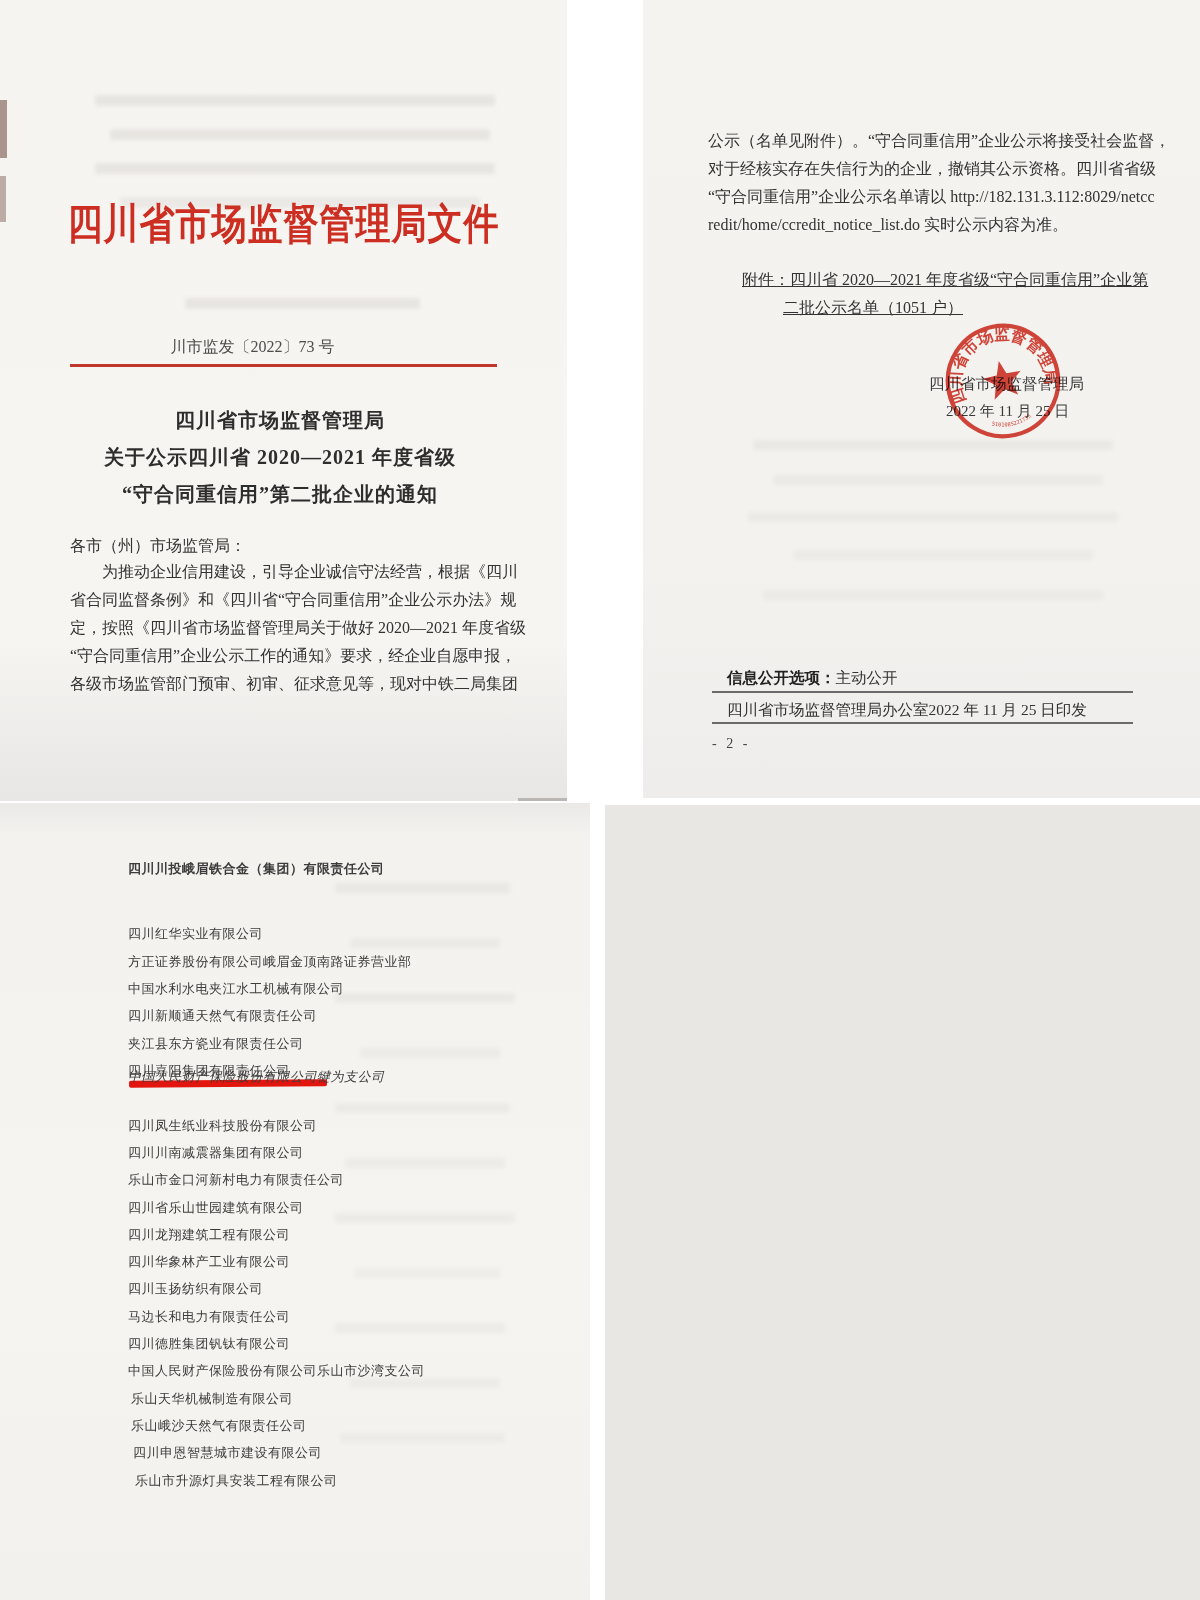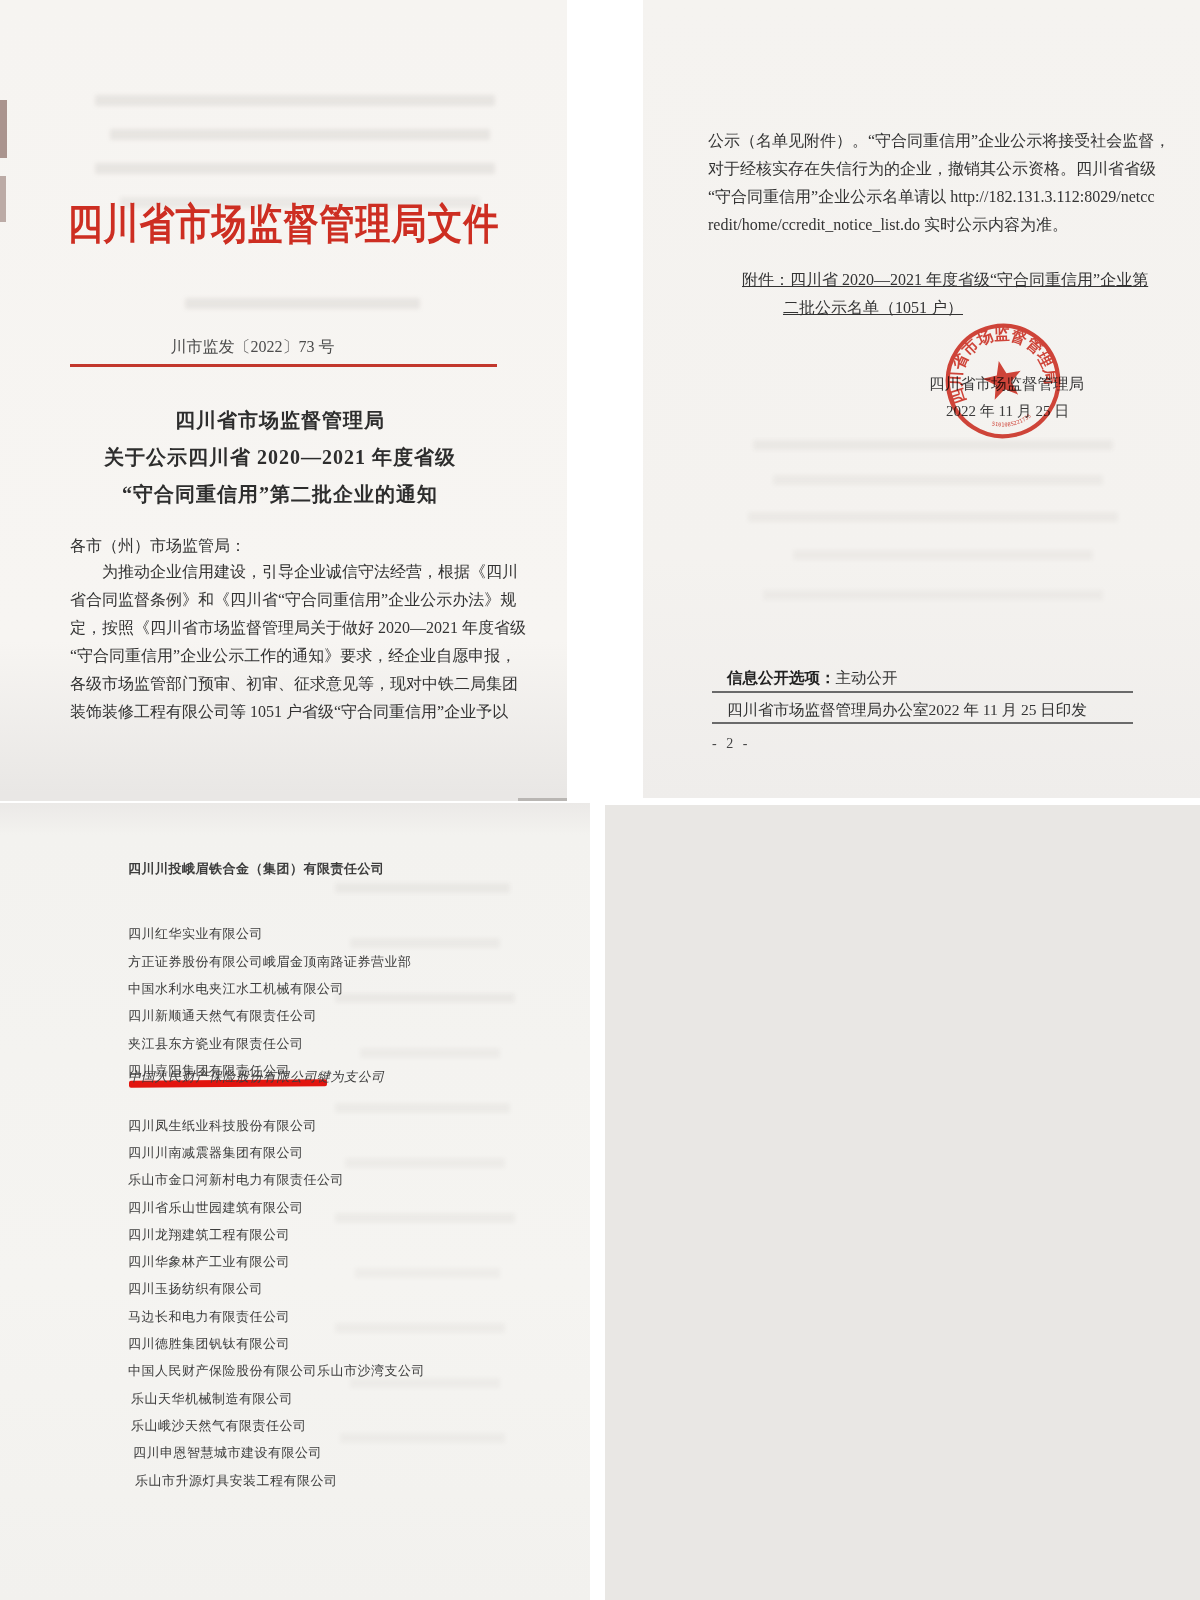--- a/index.html
+++ b/index.html
@@ -63,21 +63,20 @@
     <div class="t-line" style="top:407px;">四川省市场监督管理局</div>
     <div class="t-line" style="top:444px;">关于公示四川省 2020—2021 年度省级</div>
     <div class="t-line" style="top:481px;">“守合同重信用”第二批企业的通知</div>
 
     <div class="ln body16" style="left:70px;top:536px;">各市（州）市场监管局：</div>
     <div class="ln body16" style="left:102px;top:562px;">为推动企业信用建设，引导企业诚信守法经营，根据《四川</div>
     <div class="ln body16" style="left:70px;top:590px;">省合同监督条例》和《四川省“守合同重信用”企业公示办法》规</div>
     <div class="ln body16" style="left:70px;top:618px;">定，按照《四川省市场监督管理局关于做好 2020—2021 年度省级</div>
     <div class="ln body16" style="left:70px;top:646px;">“守合同重信用”企业公示工作的通知》要求，经企业自愿申报，</div>
     <div class="ln body16" style="left:70px;top:674px;">各级市场监管部门预审、初审、征求意见等，现对中铁二局集团</div>
-    <div class="ln body16" style="left:70px;top:702px;">装饰装修工程有限公司等 1051 户省级“守合同重信用”企业予以</div>
     <div class="edge-line" style="left:518px;top:798px;width:49px;height:3px;"></div>
   </div>
 
   <div id="photo-tr" class="photo">
     <div class="ln body16 " style="left:65px;top:131px;">公示（名单见附件）。“守合同重信用”企业公示将接受社会监督，</div>
     <div class="ln body16" style="left:65px;top:159px;">对于经核实存在失信行为的企业，撤销其公示资格。四川省省级</div>
     <div class="ln body16" style="left:65px;top:187px;">“守合同重信用”企业公示名单请以 http://182.131.3.112:8029/netcc</div>
     <div class="ln body16" style="left:65px;top:215px;">redit/home/ccredit_notice_list.do 实时公示内容为准。</div>
 
     <div class="ln att" style="left:99px;top:270px;">附件：四川省 2020—2021 年度省级“守合同重信用”企业第</div>

